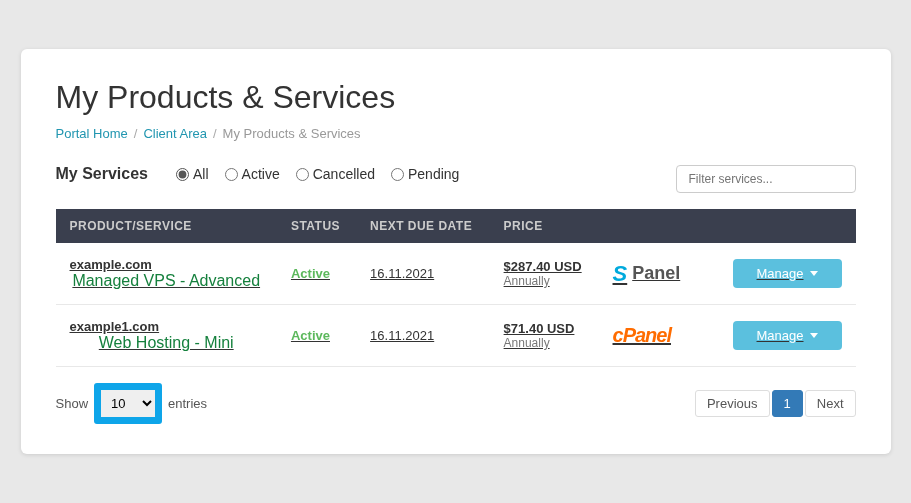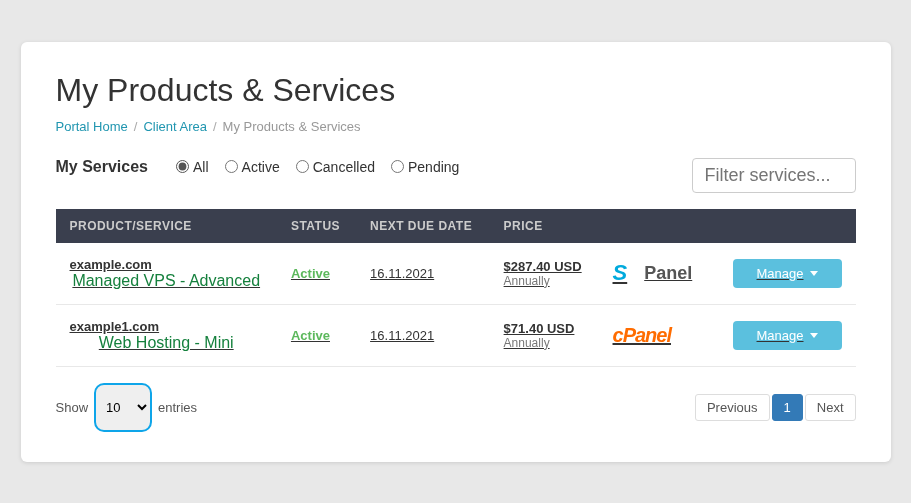--- a/index.html
+++ b/index.html
@@ -64,23 +64,23 @@
       font-size: 14px;
     }
     .filter-label input[type="radio"] {
       accent-color: #555;
       cursor: pointer;
     }
     .filter-search input {
       border: 1px solid #ccc;
       border-radius: 4px;
       padding: 6px 12px;
-      font-size: 18px;
+      font-size: 12px;
       color: #999;
-      width: 164px;
+      width: 180px;
       outline: none;
     }
     table {
       width: 100%;
       border-collapse: collapse;
       margin-bottom: 16px;
     }
     thead tr {
       background: #3a3f4e;
       color: #ccc;
@@ -171,23 +171,23 @@
       justify-content: space-between;
     }
     .show-entries {
       display: flex;
       align-items: center;
       gap: 6px;
       font-size: 13px;
       color: #555;
     }
     .show-entries select {
-      border: 2px solid #0ea5e9;
-      border-radius: 10px;
-      padding: 14px 6px;
+      border: 7px solid #0ea5e9;
+      border-radius: 3px;
+      padding: 5px 6px;
       font-size: 13px;
       cursor: pointer;
     }
     .pagination {
       display: flex;
       align-items: flex-start;
       gap: 2px;
     }
     .page-btn {
       border: 1px solid #ddd;
@@ -268,21 +268,21 @@
         <span class="status-active">Active</span>
       </td>
       <td>16.11.2021</td>
       <td>
         <div class="price-amount">$287.40 USD</div>
         <div class="price-period">Annually</div>
       </td>
       <td class="col-brand">
         <div class="brand-logo spanel-logo">
               <span class="spanel-s" style="color:#00aadd;font-style:italic;font-weight:700;">S</span>
-              <span style="color:#555;font-weight:700;font-size:18px;margin-left:12px;">Panel</span>
+              <span style="color:#555;font-weight:700;font-size:18px;">Panel</span>
             </div>
       </td>
       <td class="col-action">
         <button class="btn-manage">
           <span>Manage</span>
           <span class="caret"></span>
         </button>
       </td>
     </tr>
         <tr>

